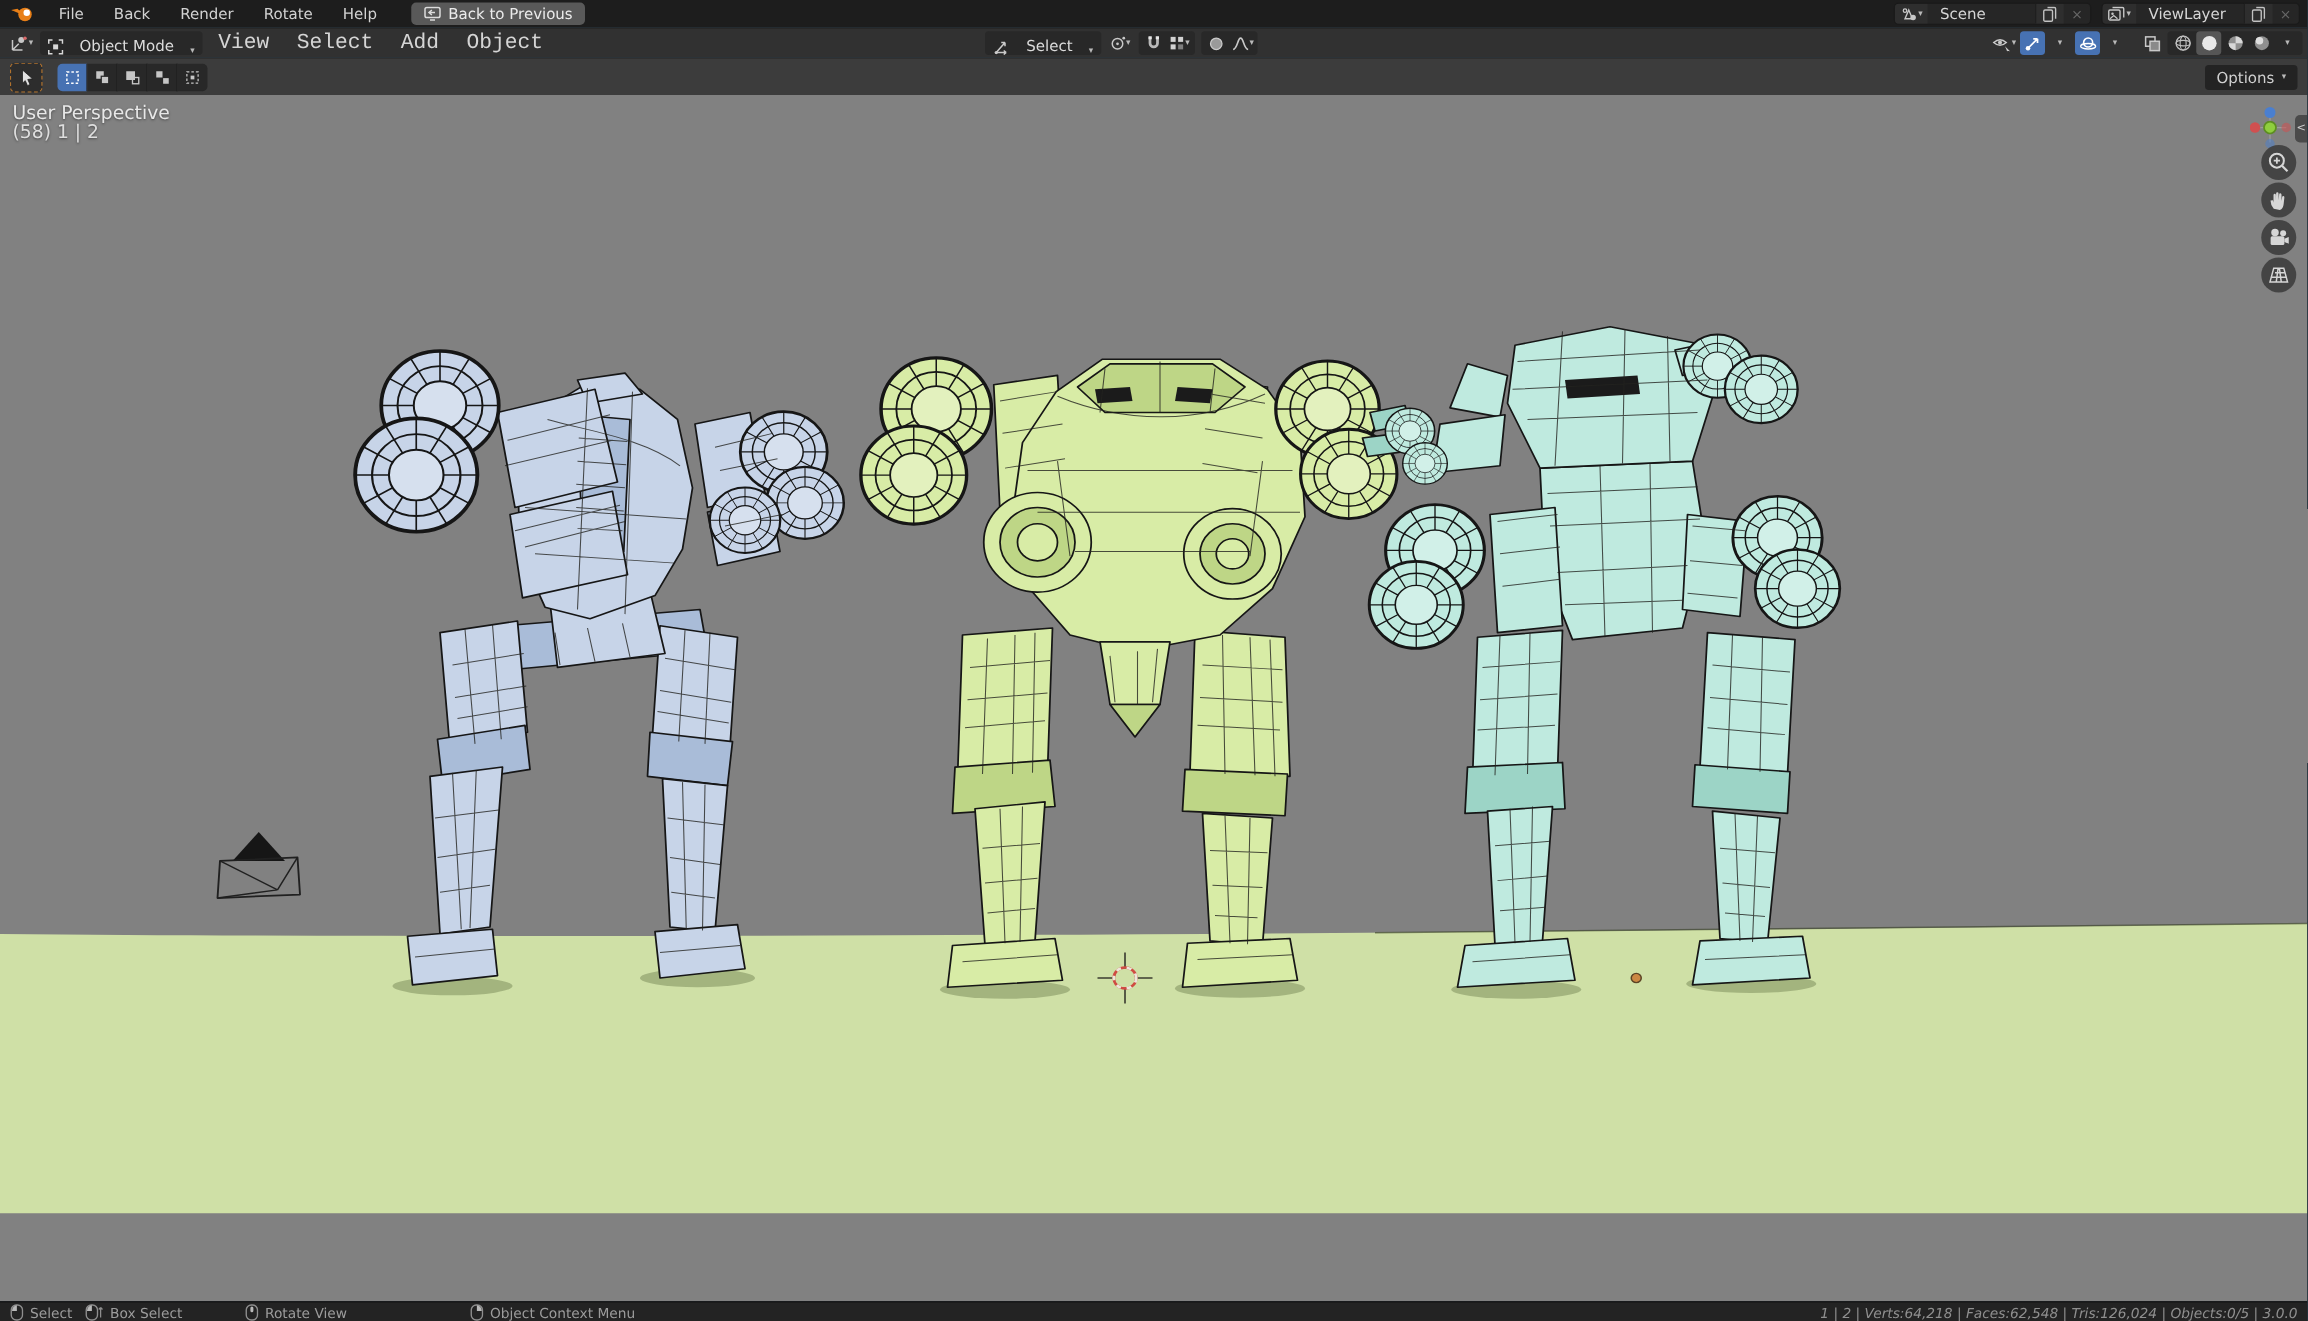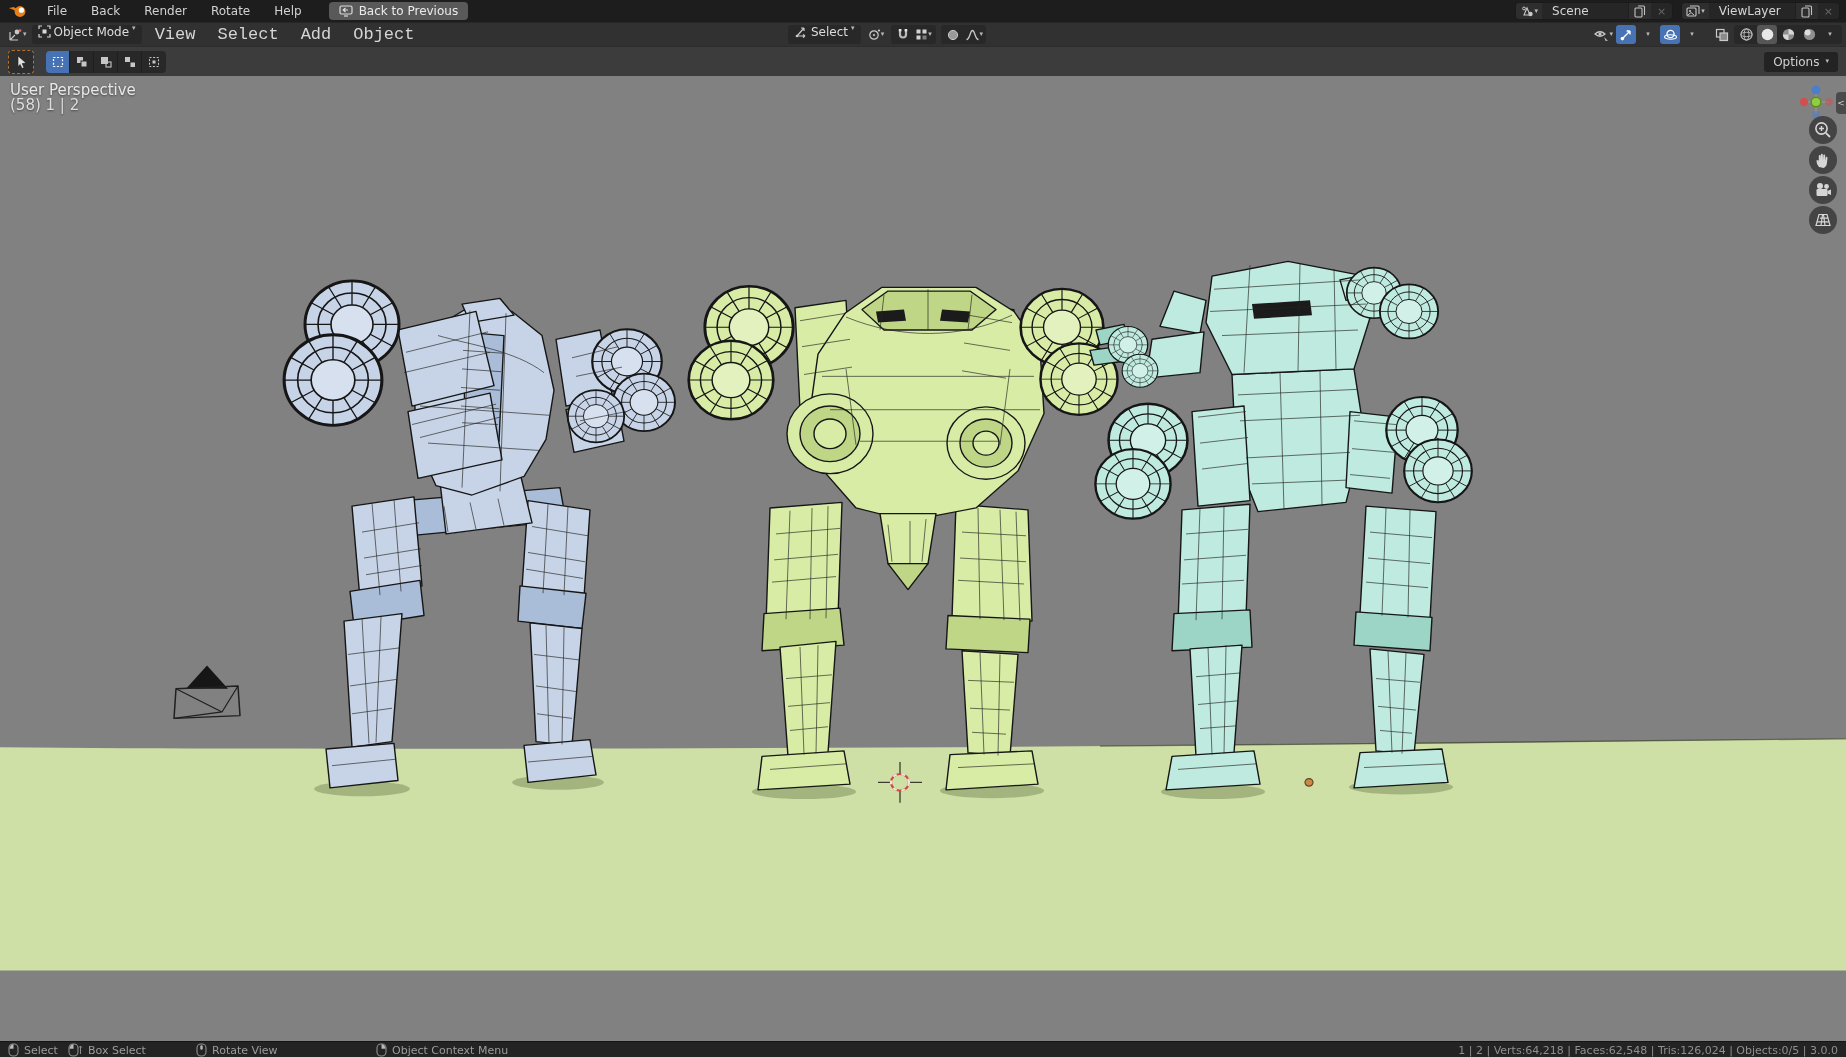--- a/index.html
+++ b/index.html
@@ -17,21 +17,21 @@
   .selector{display:flex;align-items:center;background:#262626;border:1px solid #1a1a1a;border-radius:4px;height:18px;overflow:hidden;}
   .sel-iconbtn{display:flex;align-items:center;gap:1px;padding:0 4px;height:100%;background:#2e2e2e;}
   .sel-text{color:#d6d6d6;font-size:12px;padding:0 10px;min-width:86px;}
   .sel-btn{display:flex;align-items:center;padding:0 5px;height:100%;background:#2e2e2e;border-left:1px solid #1f1f1f;}
   .sel-x{color:#676767;font-size:11px;padding:0 6px;}
   .caret{color:#b9b9b9;font-size:7px;line-height:1;}
 
   
   .vpheader{height:24px;background:#313131;display:flex;align-items:center;flex:0 0 24px;position:relative;padding:0 6px;border-top:1px solid #262626;}
   .vph-left{display:flex;align-items:center;gap:4px;}
-  .dropbtn{display:flex;align-items:flex-start;gap:3px;background:#282828;border-radius:3px;height:19px;padding:0 6px;color:#dcdcdc;font-size:12px;}
+  .dropbtn{display:flex;align-items:flex-end;gap:13px;background:#282828;border-radius:3px;height:19px;padding:0 6px;color:#dcdcdc;font-size:12px;}
   .hmenu{color:#d5d5d5;font-size:17px;padding:1px 9px;border-radius:3px;font-family:Liberation Mono, monospace;}
   .vph-center{position:absolute;left:788px;display:flex;align-items:center;gap:5px;}
   .vph-right{position:absolute;right:4px;display:flex;align-items:center;gap:2px;}
   .icobtn{display:flex;align-items:center;justify-content:center;height:19px;min-width:20px;border-radius:3px;padding:0 1px;}
   .icobtn.on{background:var(--accent,#4772b3);}
   .icobtn.active{background:#565656;}
   .seg{display:flex;align-items:center;background:#282828;border-radius:3px;height:19px;padding:0 2px;gap:1px;}
 
   
   .toolheader{height:30px;background:#3c3c3c;flex:0 0 30px;display:flex;align-items:center;justify-content:space-between;padding:0 8px;border-top:1px solid #2c2c2c;}
@@ -59,21 +59,21 @@
   .mg .base{fill:var(--robot_green,#d8eca6);} .mg .dark{fill:var(--robot_green_dark,#bed686);}
   .mc .base{fill:var(--robot_cyan,#bfeadf);} .mc .dark{fill:var(--robot_cyan_dark,#9cd4c6);}
   .mech path,.mech circle,.mech use{stroke:#161616;stroke-width:1.4;stroke-linejoin:round;}
   .mech .wire{stroke:#23231f;stroke-width:.85;fill:none;opacity:.8;}
   .mech .blk{fill:#1b1b1b;stroke:none;}
   .shadow{fill:rgba(72,86,44,.32);stroke:none;}
 
   
   .statusbar{height:16px;flex:0 0 16px;background:#232323;border-top:1px solid #151515;position:relative;color:#9c9c9c;font-size:11px;}
   .hint{position:absolute;top:0;height:16px;display:flex;align-items:center;gap:5px;}
-  .stats{position:absolute;right:8px;top:0;height:16px;display:flex;align-items:center;color:#8f8f8f;}
+  .stats{position:absolute;right:8px;top:0;height:16px;display:flex;align-items:center;color:#8f8f8f;font-style:italic;}
 </style>
 </head>
 <body>
 
 <div class="app">
 
   <div class="topbar">
     <div class="tb-left">
       <span class="logo">
         <svg width="20" height="14" viewBox="0 0 20 14">

